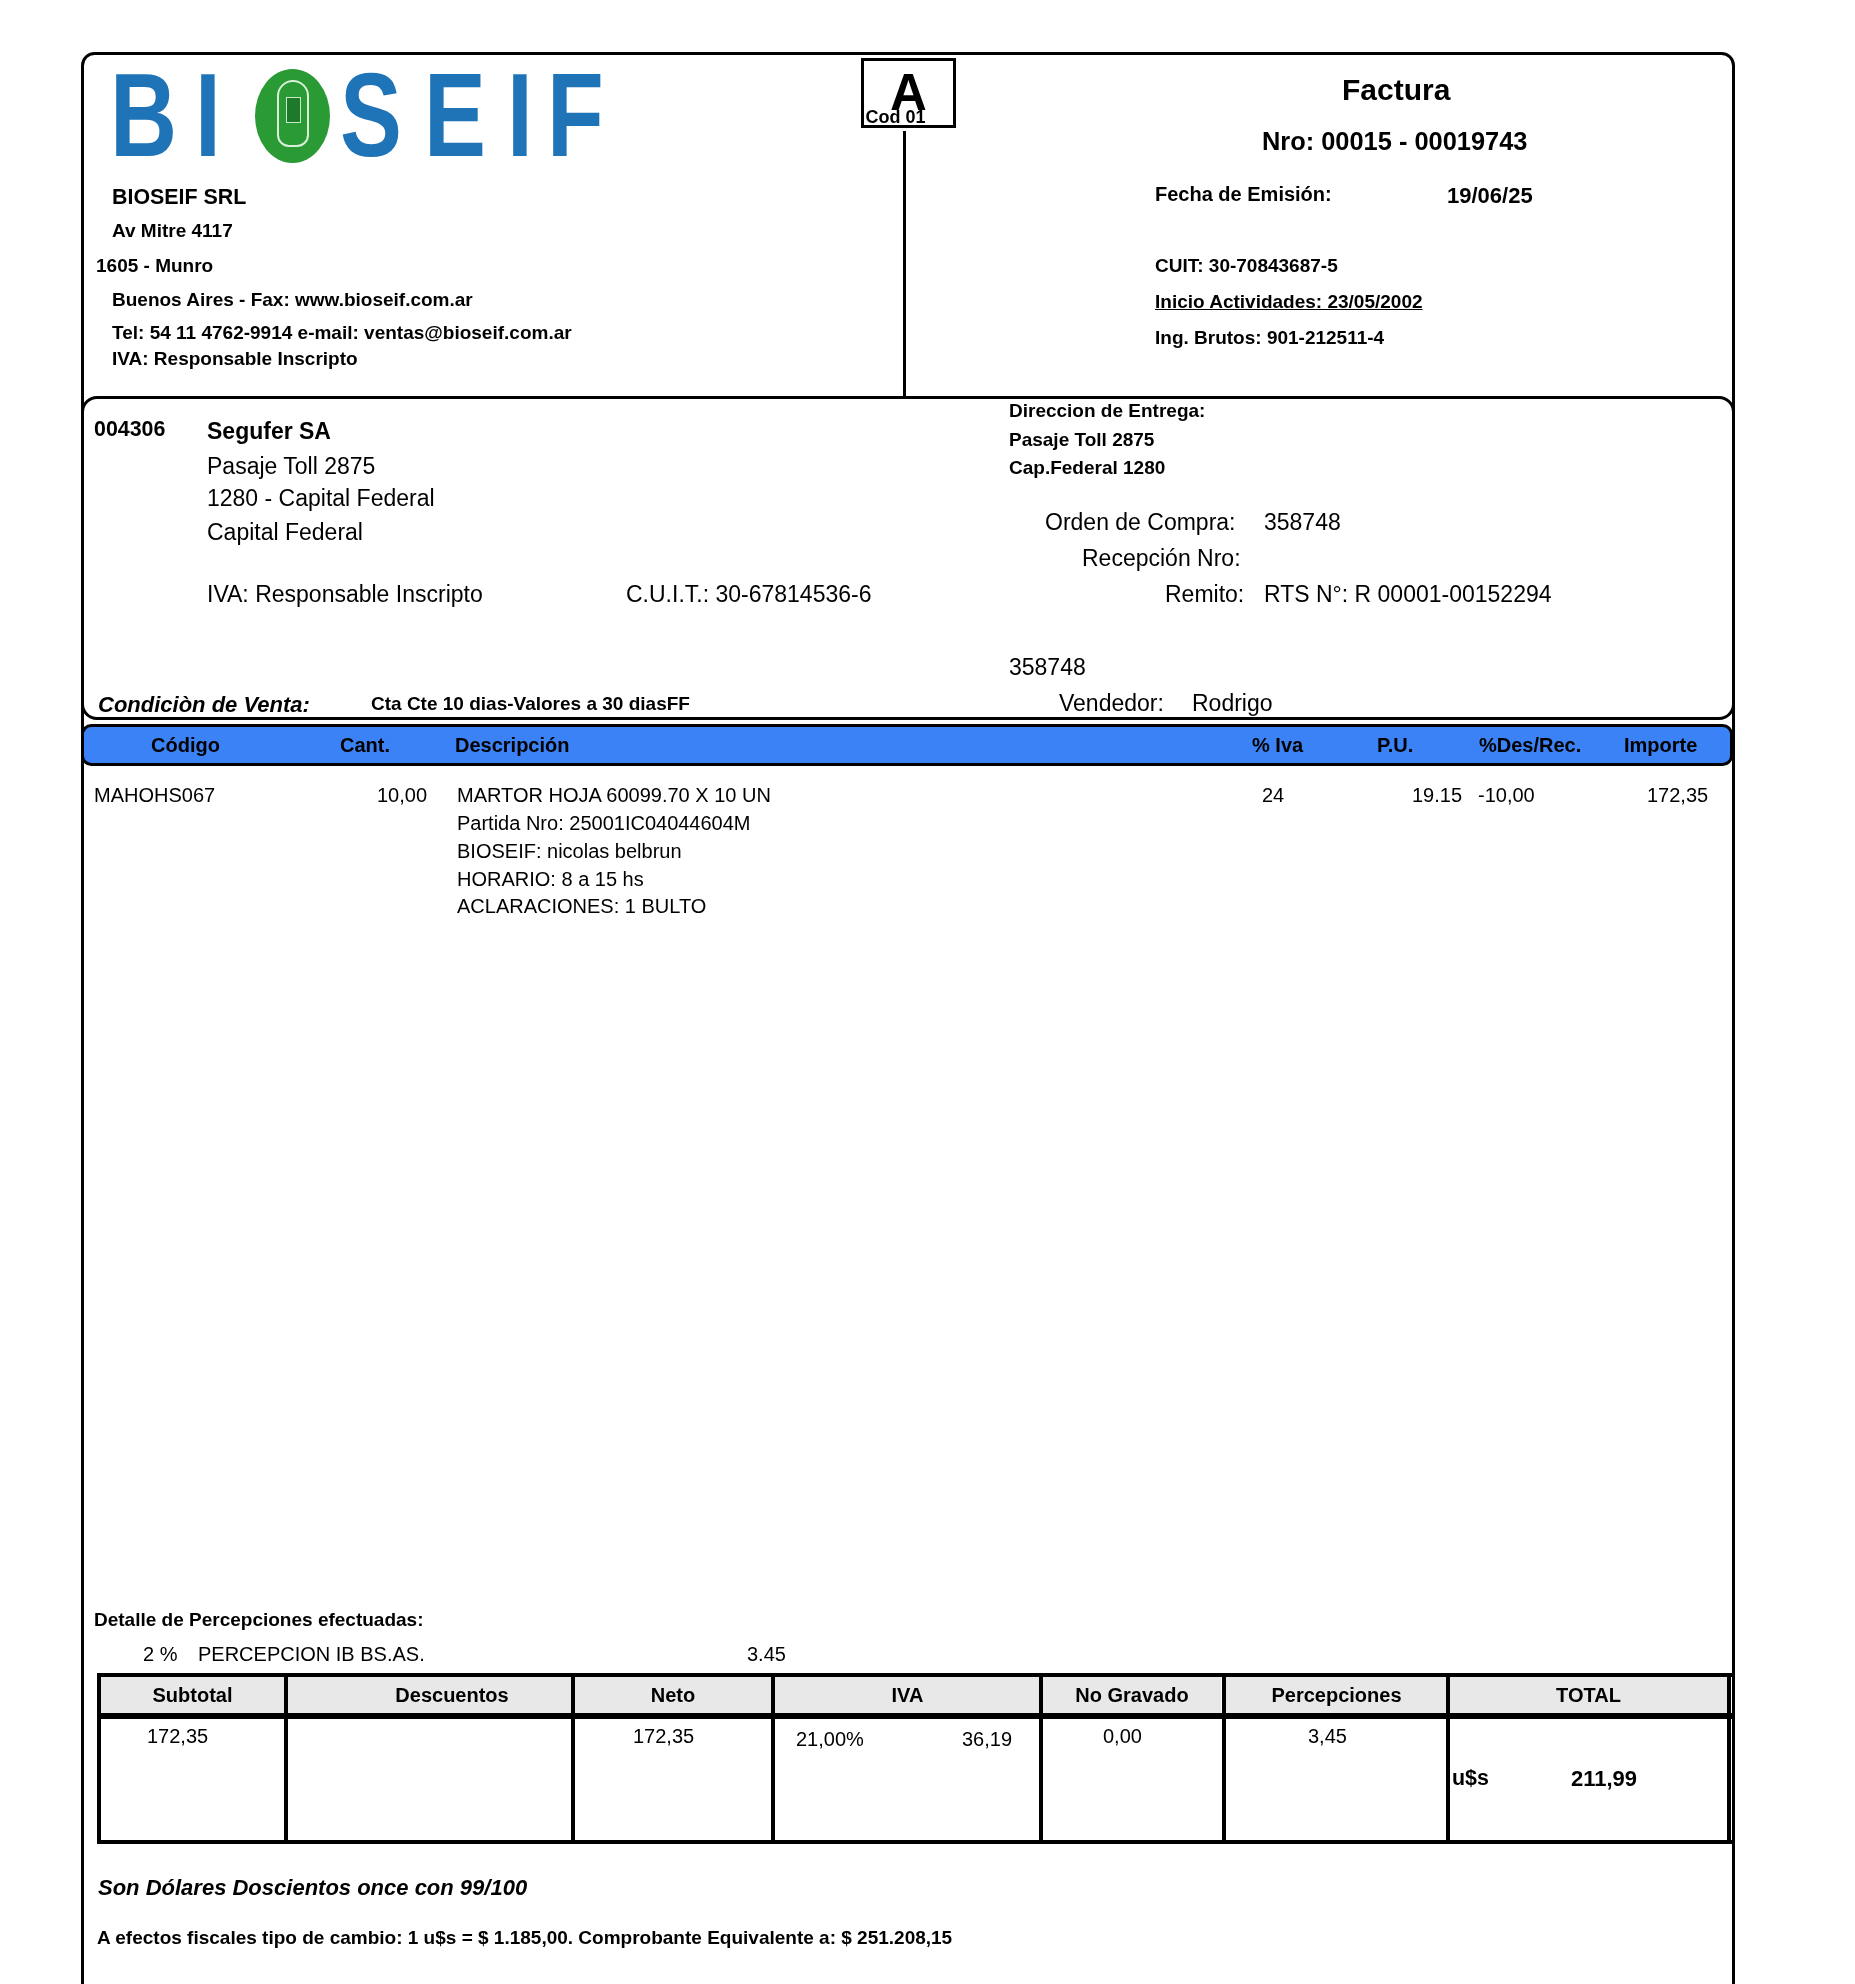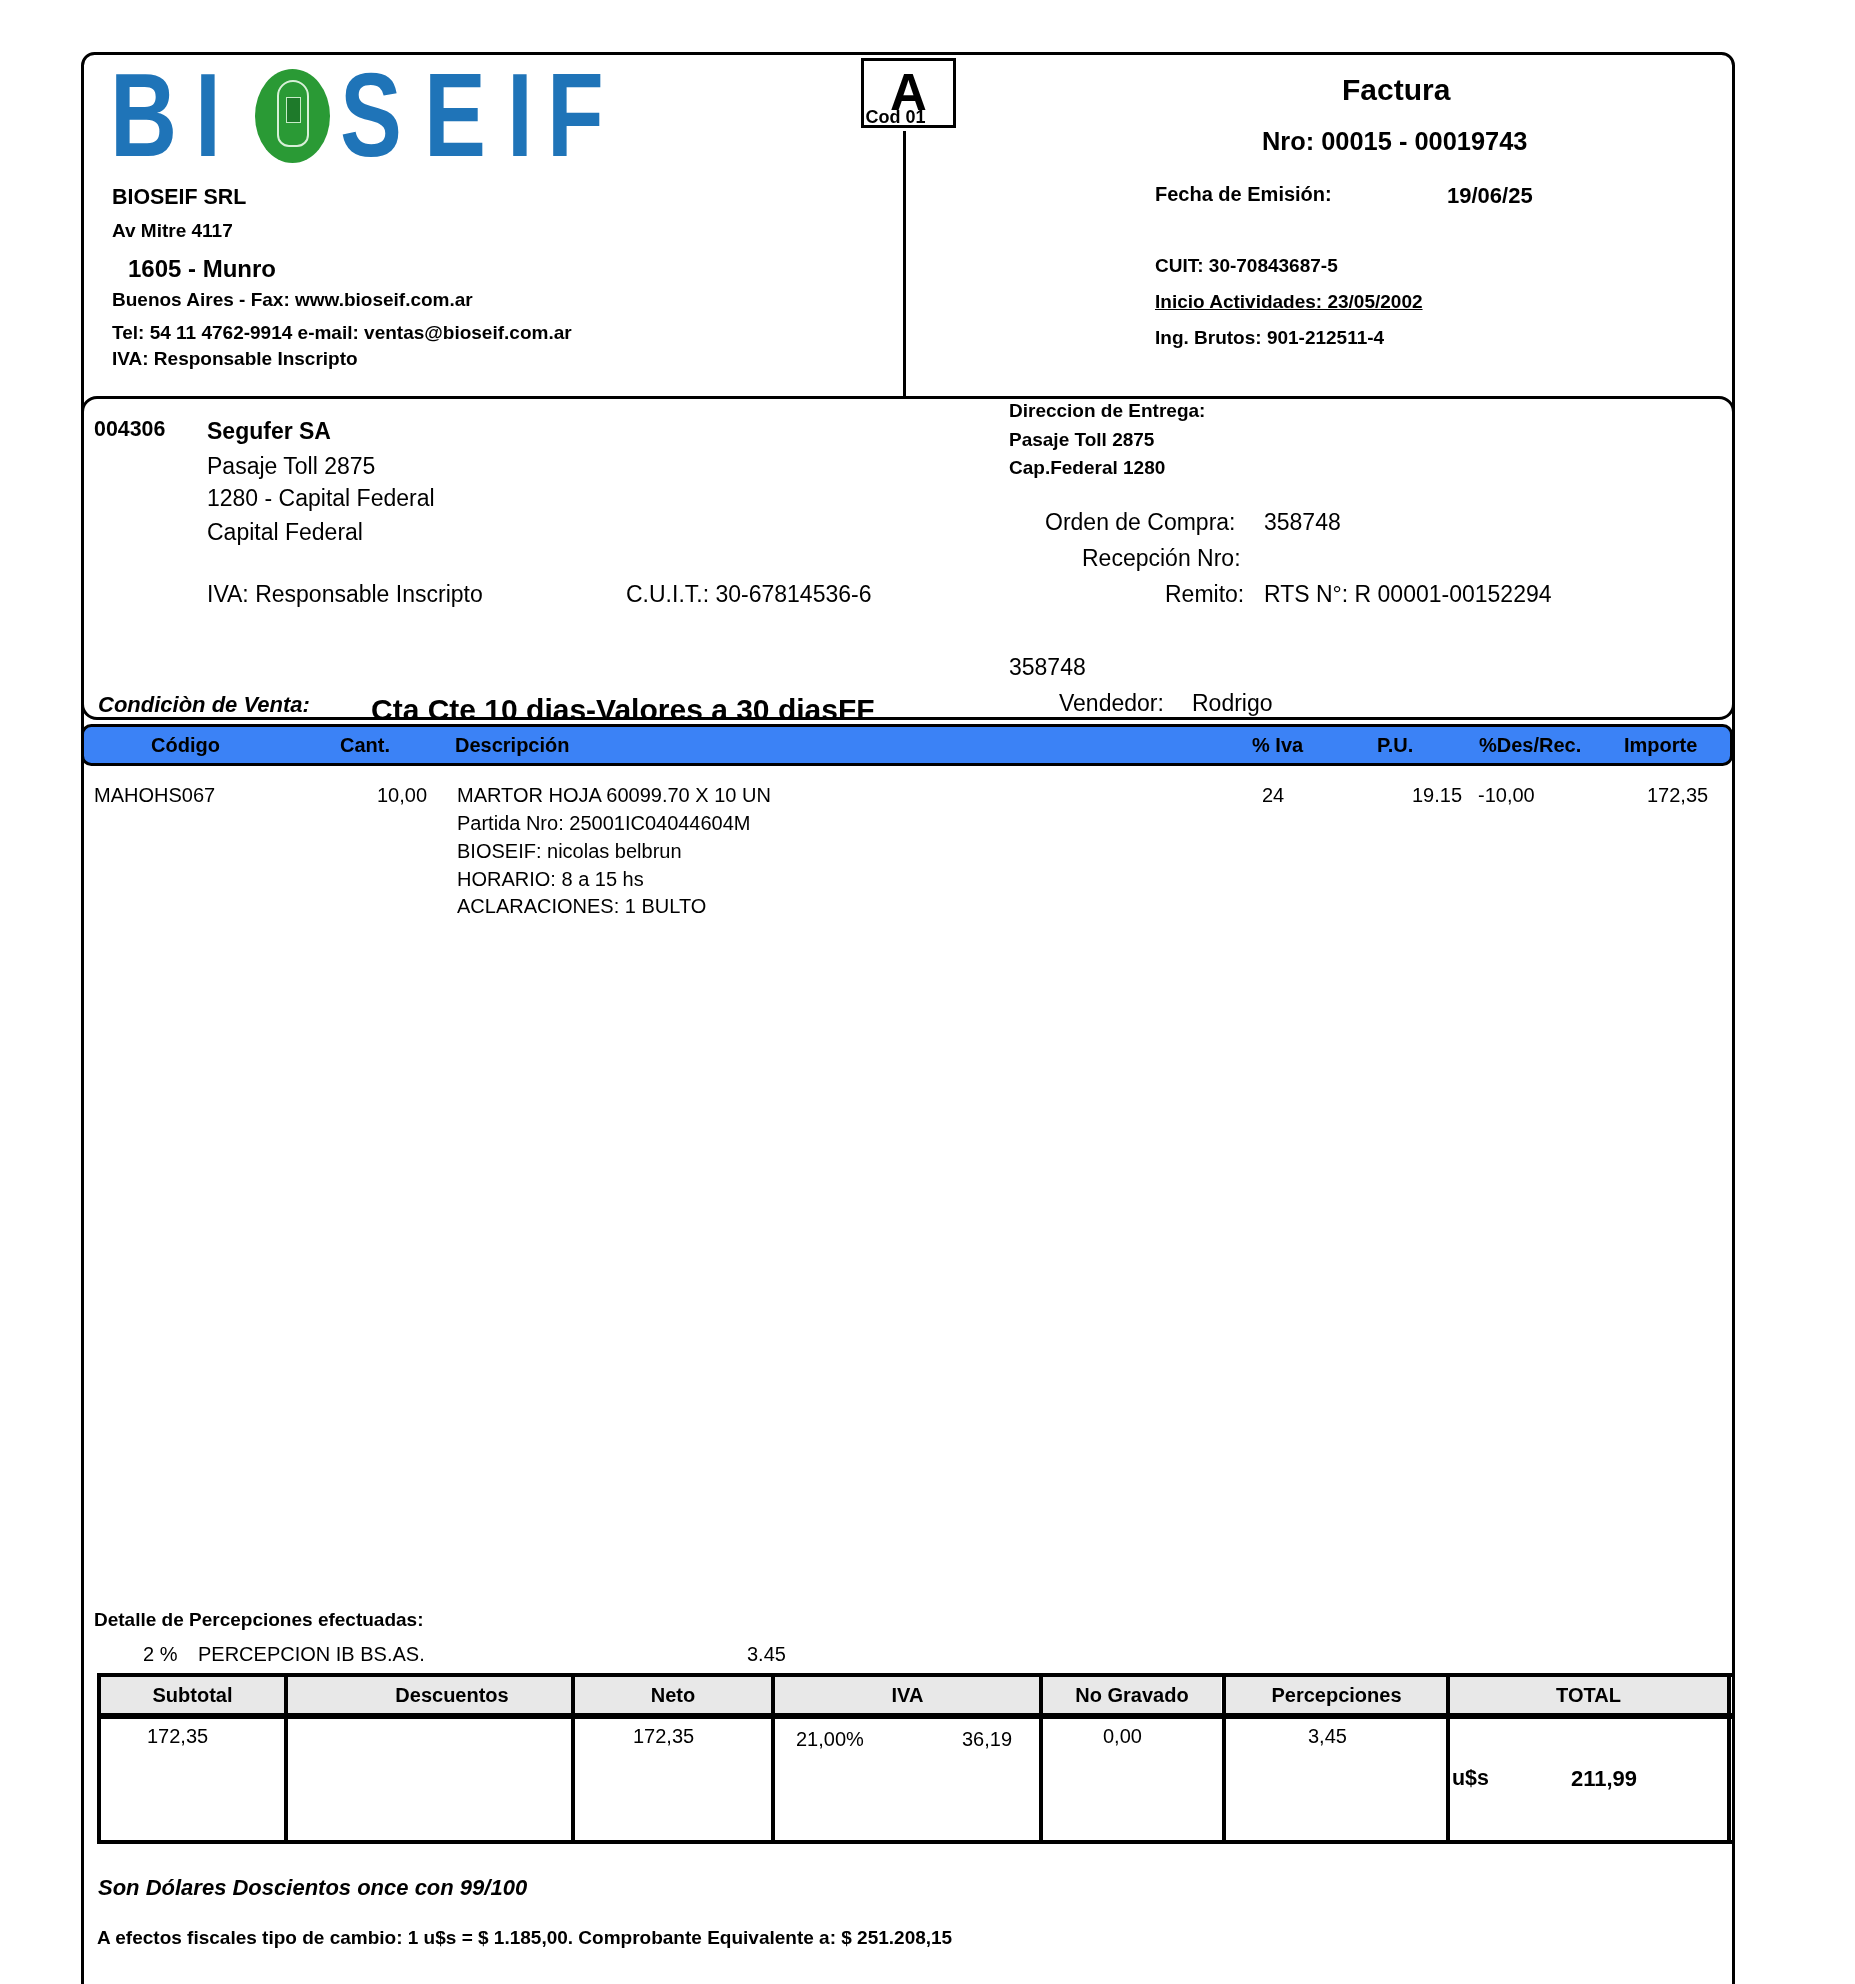--- a/index.html
+++ b/index.html
@@ -54,21 +54,21 @@
       </div>
   </div>
   <span class="ltr" style="left:230px;">S</span>
   <span class="ltr" style="left:314px;">E</span>
   <span class="ltr" style="left:397px;">I</span>
   <span class="ltr" style="left:437px;">F</span>
 </div>
 
 <div class="abs b" style="left:112px;top:185px;font-size:21.4px;">BIOSEIF SRL</div>
 <div class="abs b" style="left:112px;top:220px;font-size:19px;">Av Mitre 4117</div>
-<div class="abs b" style="left:128px;top:255px;font-size:24px;">1605 - Munro</div>
+<div class="abs b" style="left:96px;top:255px;font-size:19px;">1605 - Munro</div>
 <div class="abs b" style="left:112px;top:289px;font-size:19px;">Buenos Aires - Fax: www.bioseif.com.ar</div>
 <div class="abs b" style="left:112px;top:322px;font-size:19px;">Tel: 54 11 4762-9914  e-mail: ventas@bioseif.com.ar</div>
 <div class="abs b" style="left:112px;top:348px;font-size:19px;">IVA: Responsable Inscripto</div>
 
 <div class="a-box">
   <div class="a-letter">A</div>
   <div class="cod">Cod  01</div>
 </div>
 <div class="vline" style="left:903px;top:131px;width:3.2px;height:266px;"></div>
 
@@ -97,21 +97,21 @@
 <div class="abs" style="left:1264px;top:509px;font-size:23px;">358748</div>
 <div class="abs" style="left:1082px;top:545px;font-size:23px;">Recepción Nro:</div>
 <div class="abs" style="left:1264px;top:545px;font-size:23px;"></div>
 <div class="abs" style="left:1165px;top:581px;font-size:23px;">Remito:</div>
 <div class="abs" style="left:1264px;top:581px;font-size:23px;">RTS N°: R 00001-00152294</div>
 <div class="abs" style="left:1009px;top:654px;font-size:23px;">358748</div>
 <div class="abs" style="left:1059px;top:690px;font-size:23px;">Vendedor:</div>
 <div class="abs" style="left:1192px;top:690px;font-size:23px;">Rodrigo</div>
 
 <div class="abs b i" style="left:98px;top:692px;font-size:22px;">Condiciòn de Venta:</div>
-<div class="abs b" style="left:371px;top:693px;font-size:30px;">Cta Cte 10 dias-Valores a 30 diasFF</div>
+<div class="abs b" style="left:371px;top:693px;font-size:19px;">Cta Cte 10 dias-Valores a 30 diasFF</div>
 
 <div class="th-row">
   <span class="th" style="left:67px;">Código</span>
   <span class="th" style="left:256px;">Cant.</span>
   <span class="th" style="left:371px;">Descripción</span>
   <span class="th" style="left:1168px;">% Iva</span>
   <span class="th" style="left:1293px;">P.U.</span>
   <span class="th" style="left:1395px;">%Des/Rec.</span>
   <span class="th" style="left:1540px;">Importe</span>
 </div>

